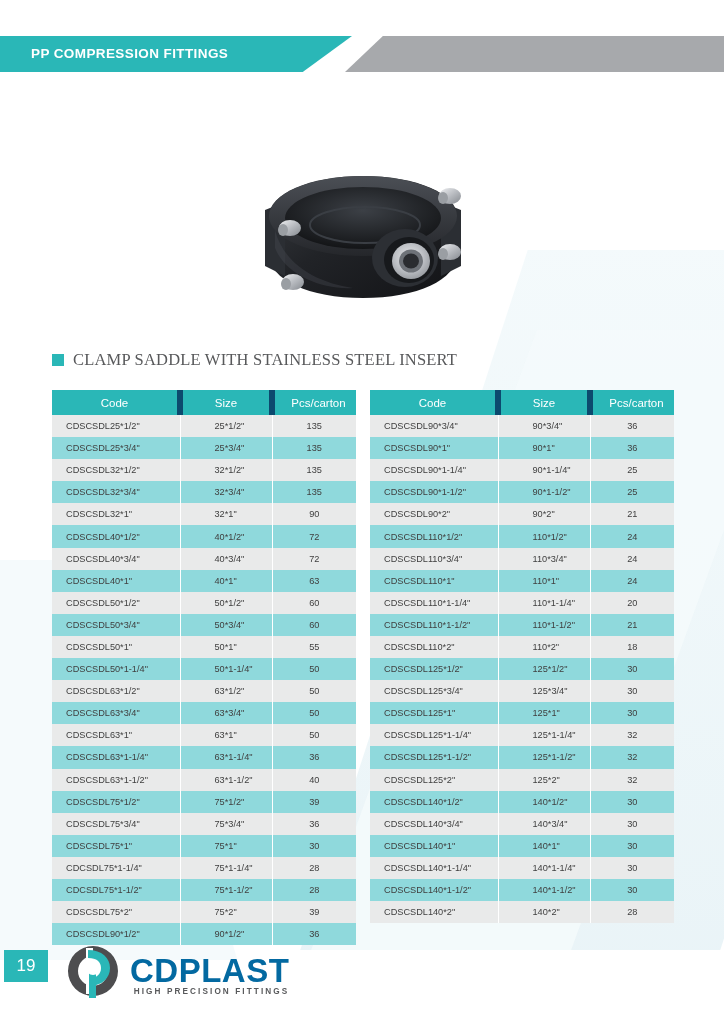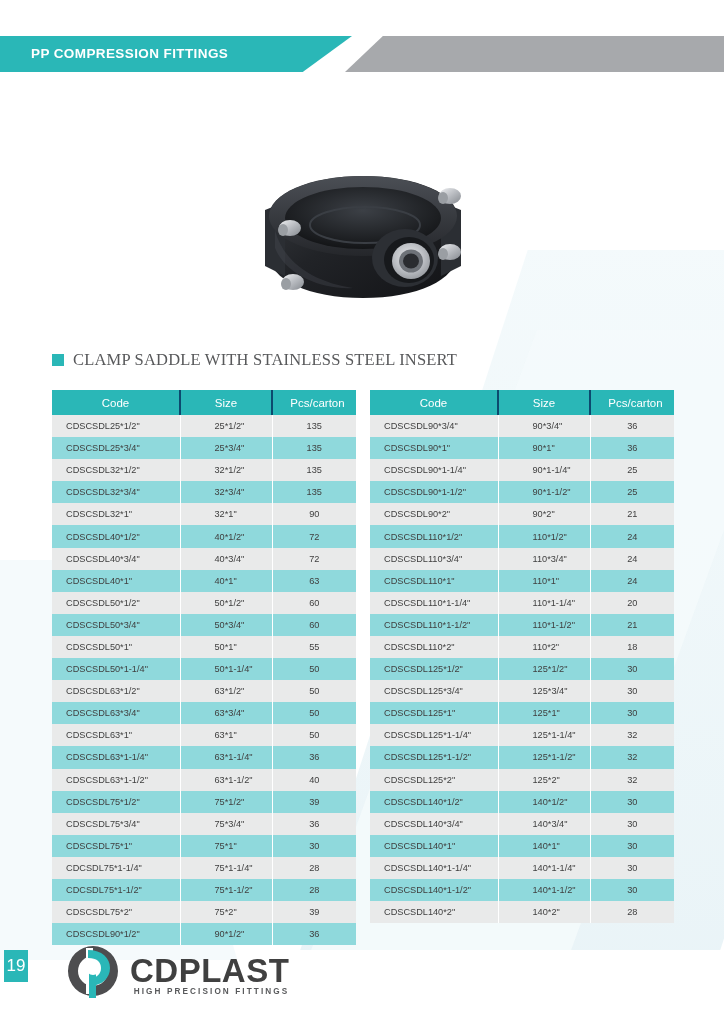--- a/index.html
+++ b/index.html
@@ -133,21 +133,21 @@
   .table-right { left: 370px; }
 
   .spec-table thead th {
     background: #2ab7b7;
     color: #ffffff;
     font-size: 11.5px;
     font-weight: normal;
     height: 25px;
     padding: 0;
     text-align: center;
-    border-right: 2px solid #0c4a6e;
+    border-right: 6px solid #0c4a6e;
   }
   .spec-table thead th:last-child { border-right: none; padding-left: 6px; }
 
   .spec-table tbody td {
     height: 22.1px;
     padding: 0 4px;
     font-size: 9.2px;
     color: #404040;
     text-align: center;
     border-right: 1px solid #ffffff;
@@ -168,39 +168,39 @@
   
   .footer {
     position: absolute;
     left: 0; bottom: 0;
     width: 724px; height: 86px;
     z-index: 3;
   }
   .page-number {
     position: absolute;
     left: 4px; top: 12px;
-    width: 24px; height: 32px;
+    width: 44px; height: 32px;
     background: #2ab7b7;
     color: #ffffff;
     font-size: 17px;
     line-height: 32px;
     text-align: center;
   }
   .logo {
     position: absolute;
     left: 62px; top: 4px;
     display: flex;
     align-items: center;
   }
   .logo-mark { width: 62px; height: 58px; flex: none; }
   .logo-text { margin-left: 6px; }
   .logo-name {
     font-size: 33px;
     font-weight: bold;
-    color: #404040;
+    color: #0369a1;
     letter-spacing: .5px;
     line-height: 1;
     margin-top: 8px;
   }
   .logo-tagline {
     font-size: 8.2px;
     font-weight: bold;
     color: #58595b;
     letter-spacing: 2.1px;
     margin-top: 0;

